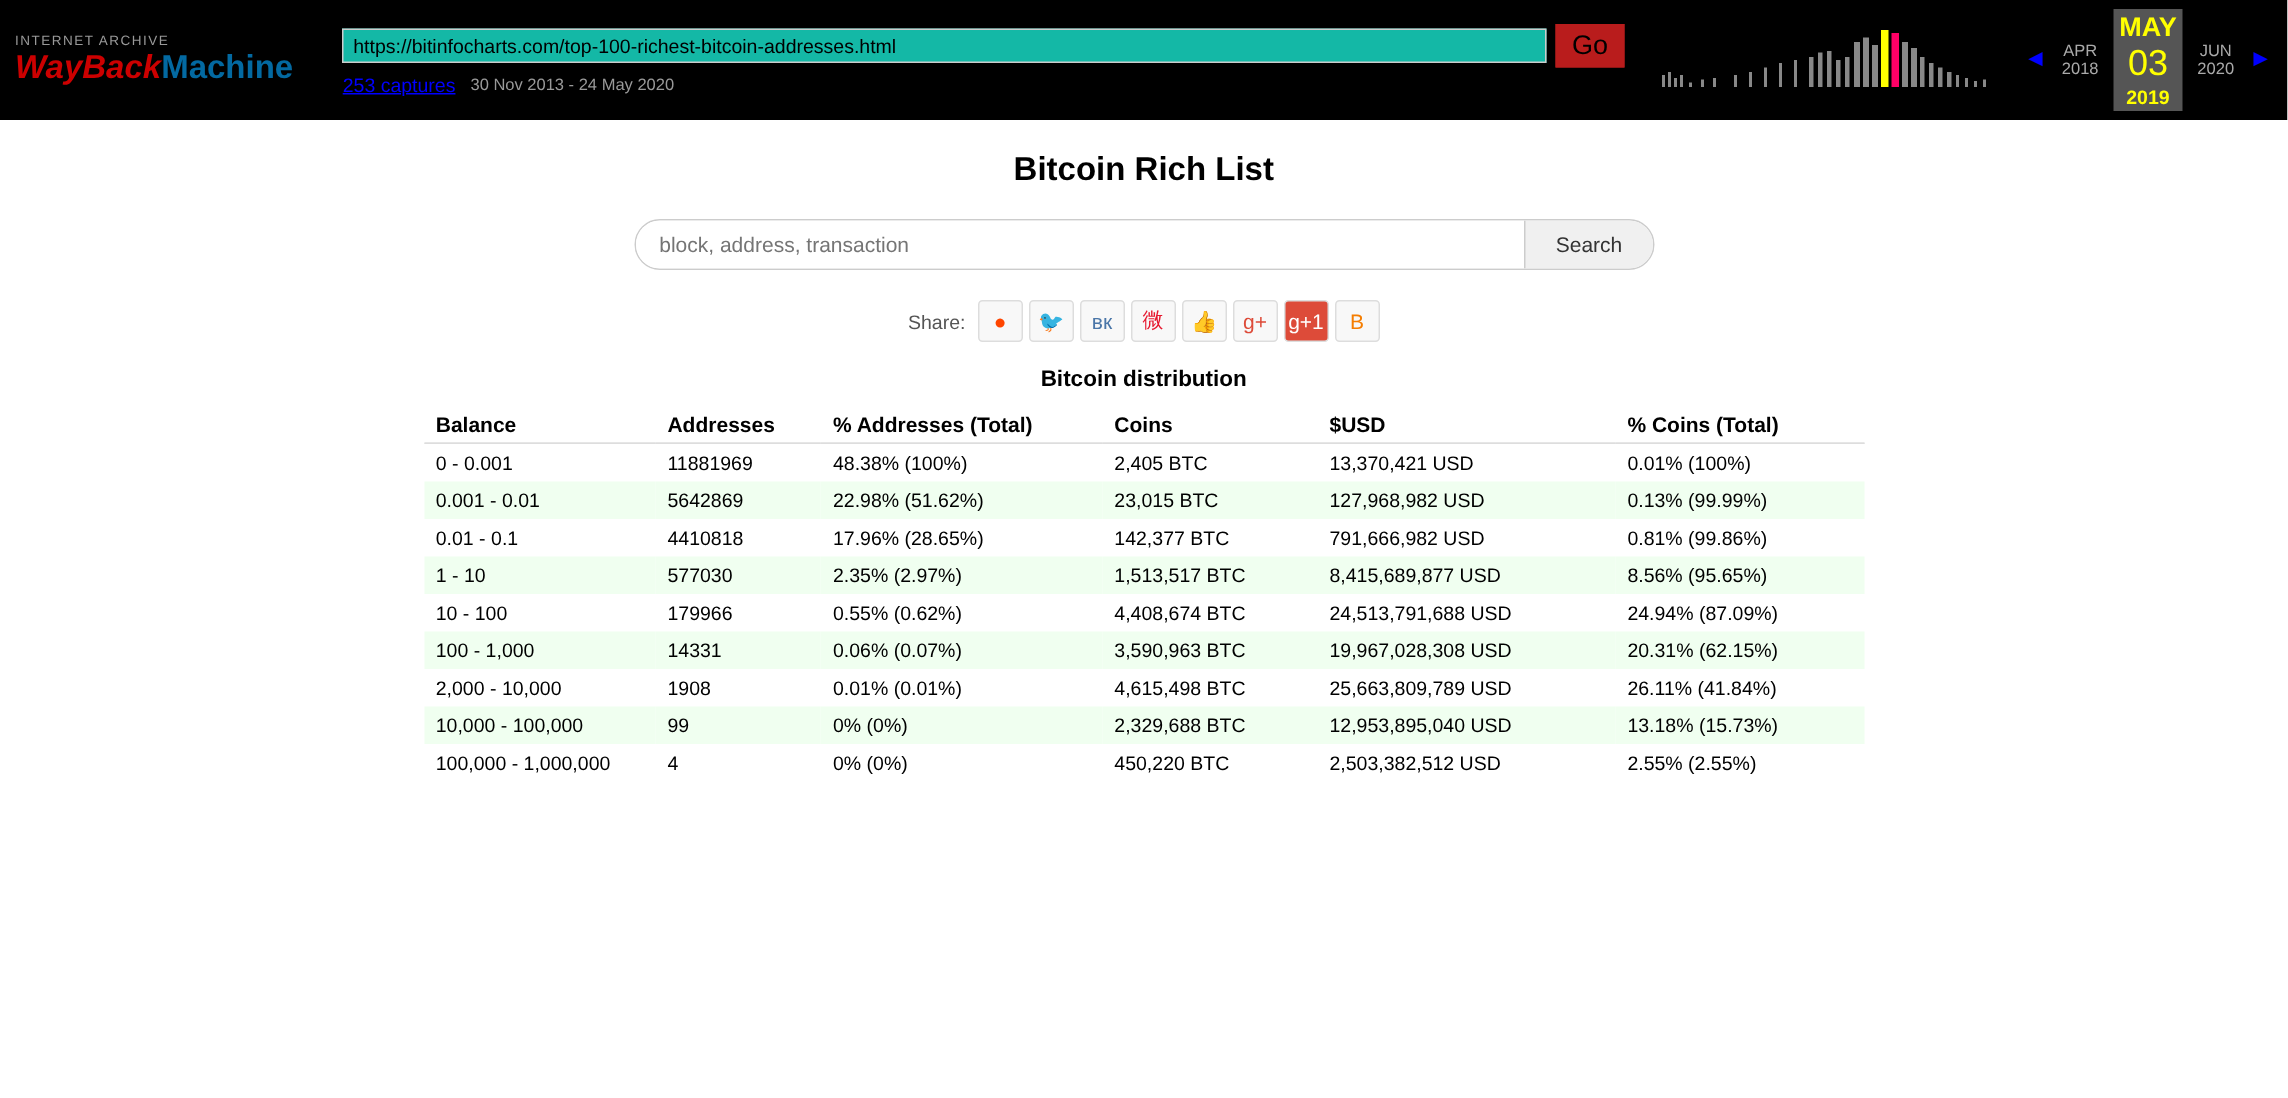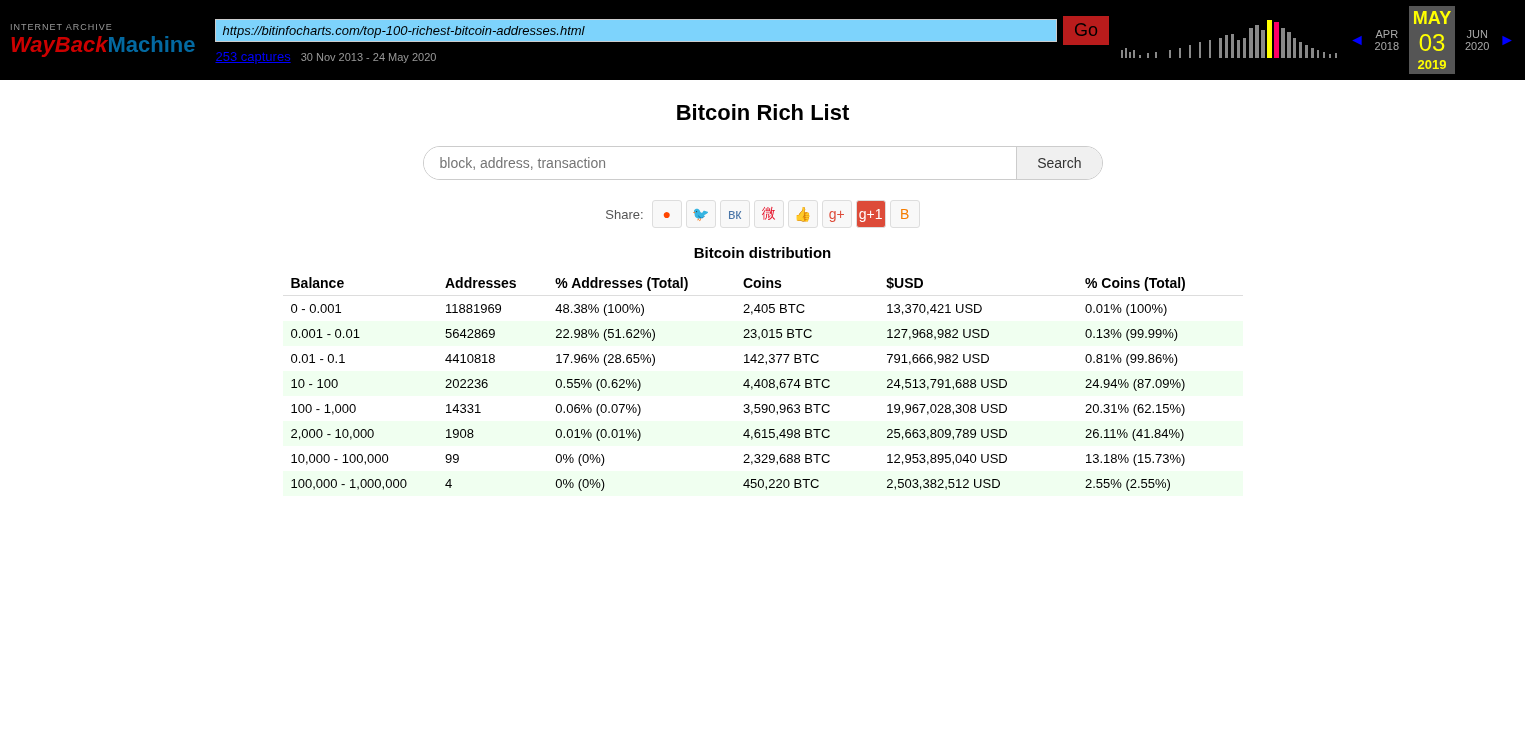--- a/index.html
+++ b/index.html
@@ -4,21 +4,21 @@
   <style>
     * { margin: 0; padding: 0; box-sizing: border-box; }
     body { font-family: Arial, sans-serif; font-size: 14px; background: #fff; }
 
     
     .wayback-header {
       background: #000;
       padding: 6px 10px;
       display: flex;
       align-items: center;
-      gap: 10px;
+      gap: 23px;
       min-height: 50px;
     }
     .wayback-logo {
       display: flex;
       flex-direction: column;
       align-items: flex-start;
       margin-right: 10px;
       min-width: 120px;
     }
     .wayback-logo .internet-archive {
@@ -44,22 +44,21 @@
     .url-row {
       display: flex;
       align-items: center;
       gap: 6px;
     }
     .url-input {
       flex: 1;
       padding: 3px 6px;
       font-size: 13px;
       border: 1px solid #ccc;
-      background: #7dd3fc;
-      font-style: italic;
+      background: #14b8a6;
     }
     .go-btn {
       padding: 3px 10px;
       background: #b91c1c;
       border: 1px solid #b91c1c;
       font-size: 18px;
       cursor: pointer;
     }
     .captures-row {
       display: flex;
@@ -349,22 +348,30 @@
           </tr>
           <tr>
             <td>0.01 - 0.1</td>
             <td>4410818</td>
             <td>17.96% (28.65%)</td>
             <td>142,377 BTC</td>
             <td>791,666,982 USD</td>
             <td>0.81% (99.86%)</td>
           </tr>
           <tr>
+            <td>1 - 10</td>
+            <td>577030</td>
+            <td>2.35% (2.97%)</td>
+            <td>1,513,517 BTC</td>
+            <td>8,415,689,877 USD</td>
+            <td>8.56% (95.65%)</td>
+          </tr>
+          <tr>
             <td>10 - 100</td>
-            <td>202236</td>
+            <td>179966</td>
             <td>0.55% (0.62%)</td>
             <td>4,408,674 BTC</td>
             <td>24,513,791,688 USD</td>
             <td>24.94% (87.09%)</td>
           </tr>
           <tr>
             <td>100 - 1,000</td>
             <td>14331</td>
             <td>0.06% (0.07%)</td>
             <td>3,590,963 BTC</td>

